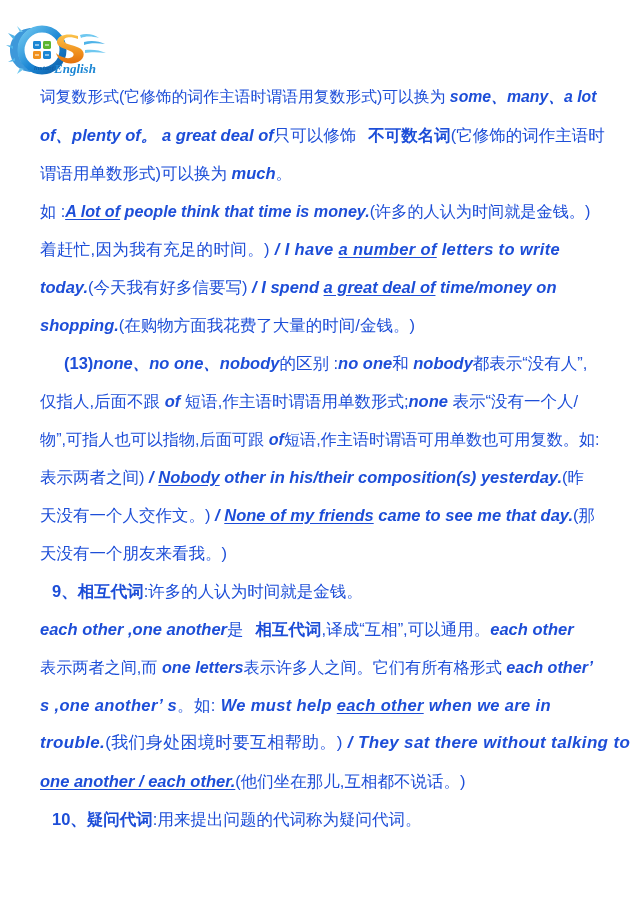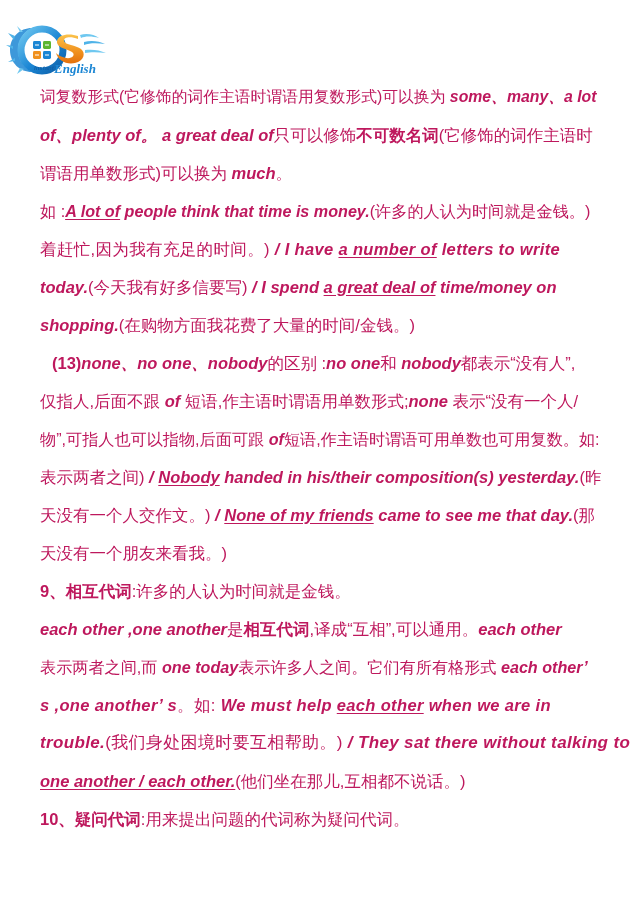--- a/index.html
+++ b/index.html
@@ -32,33 +32,33 @@
     left: 40px;
     top: 78px;
     width: 560px;
   }
   .line {
     font-size: 16.5px;
     line-height: 38px;
     height: 38px;
     white-space: nowrap;
     letter-spacing: 0;
-    color: #be185d;
+    color: #1d4ed8;
   }
   
   .line.spread { letter-spacing: 0.35px; }
   .line.indent { padding-left: 12px; }
 
   .en {
     font-style: italic;
     font-weight: bold;
     font-family: "Liberation Sans", "DejaVu Sans", sans-serif;
   }
   .u  { text-decoration: underline; text-underline-offset: 2px; }
-  .b  { font-weight: bold; }
+  .b  { font-weight: bold; padding-left: 12px; }
   .cn { font-weight: normal; font-style: normal; }
 </style>
 </head>
 <body>
 
 <div class="logo-wrap">
   <svg class="logo-svg" width="104" height="52" viewBox="0 0 104 52">
     <defs>
       <linearGradient id="gblue" x1="0" y1="0" x2="1" y2="1">
         <stop offset="0%" stop-color="#6fc8f0"></stop>
@@ -117,23 +117,23 @@
 <div class="line" style="font-size: 15.8px;"><span class="cn">词复数形式(它修饰的词作主语时谓语用复数形式)可以换为 </span><span class="en">some、many、a lot</span></div>
     <div class="line"><span class="en">of、plenty of。</span><span class="en">  a great deal of</span><span class="cn">只可以修饰</span><span class="b">不可数名词</span><span class="cn">(它修饰的词作主语时</span></div>
     <div class="line"><span class="cn">谓语用单数形式)可以换为 </span><span class="en">much</span><span class="cn">。</span></div>
     <div class="line" style="font-size: 16.15px;"><span class="cn">如 :</span><span class="en u">A lot of</span><span class="en"> people think that time is money.</span><span class="cn">(许多的人认为时间就是金钱。)</span></div>
     <div class="line spread"><span class="cn">着赶忙,因为我有充足的时间。)</span><span class="en"> / I have </span><span class="en u">a number of</span><span class="en"> letters to write</span></div>
     <div class="line"><span class="en">today.</span><span class="cn">(今天我有好多信要写)</span><span class="en"> / I spend </span><span class="en u">a great deal of</span><span class="en"> time/money on</span></div>
     <div class="line"><span class="en">shopping.</span><span class="cn">(在购物方面我花费了大量的时间/金钱。)</span></div>
     <div class="line indent"><span class="b">(13)</span><span class="en">none、no one、nobody</span><span class="cn">的区别 :</span><span class="en">no one</span><span class="cn">和 </span><span class="en">nobody</span><span class="cn">都表示“没有人”,</span></div>
     <div class="line"><span class="cn">仅指人,后面不跟 </span><span class="en">of</span><span class="cn"> 短语,作主语时谓语用单数形式;</span><span class="en">none</span><span class="cn"> 表示“没有一个人/</span></div>
     <div class="line" style="font-size: 16.15px;"><span class="cn">物”,可指人也可以指物,后面可跟 </span><span class="en">of</span><span class="cn">短语,作主语时谓语可用单数也可用复数。如:</span></div>
-    <div class="line"><span class="cn">表示两者之间)</span><span class="en"> / </span><span class="en u">Nobody</span><span class="en"> handed in his/their composition(s) yesterday.</span><span class="cn">(昨</span></div>
+    <div class="line"><span class="cn">表示两者之间)</span><span class="en"> / </span><span class="en u">Nobody</span><span class="en"> other in his/their composition(s) yesterday.</span><span class="cn">(昨</span></div>
     <div class="line"><span class="cn">天没有一个人交作文。)</span><span class="en"> / </span><span class="en u">None of my friends</span><span class="en"> came to see me that day.</span><span class="cn">(那</span></div>
     <div class="line"><span class="cn">天没有一个朋友来看我。)</span></div>
     <div class="line"><span class="b">9、相互代词</span><span class="cn">:许多的人认为时间就是金钱。</span></div>
     <div class="line"><span class="en">each other ,one another</span><span class="cn">是</span><span class="b">相互代词</span><span class="cn">,译成“互相”,可以通用。</span><span class="en">each other</span></div>
-    <div class="line" style="font-size: 16.15px;"><span class="cn">表示两者之间,而 </span><span class="en">one today</span><span class="cn">表示许多人之间。它们有所有格形式 </span><span class="en">each other’</span></div>
+    <div class="line" style="font-size: 16.15px;"><span class="cn">表示两者之间,而 </span><span class="en">one letters</span><span class="cn">表示许多人之间。它们有所有格形式 </span><span class="en">each other’</span></div>
     <div class="line spread"><span class="en">s ,one another’ s</span><span class="cn">。如:</span><span class="en">  We must help </span><span class="en u">each other</span><span class="en"> when we are in</span></div>
     <div class="line spread" style="font-size: 17px;"><span class="en">trouble.</span><span class="cn">(我们身处困境时要互相帮助。)</span><span class="en"> / They sat there without talking to</span></div>
     <div class="line"><span class="en u">one another / each other.</span><span class="cn">(他们坐在那儿,互相都不说话。)</span></div>
     <div class="line"><span class="b">10、疑问代词</span><span class="cn">:用来提出问题的代词称为疑问代词。</span></div>
   </div>
 
 </body></html>

